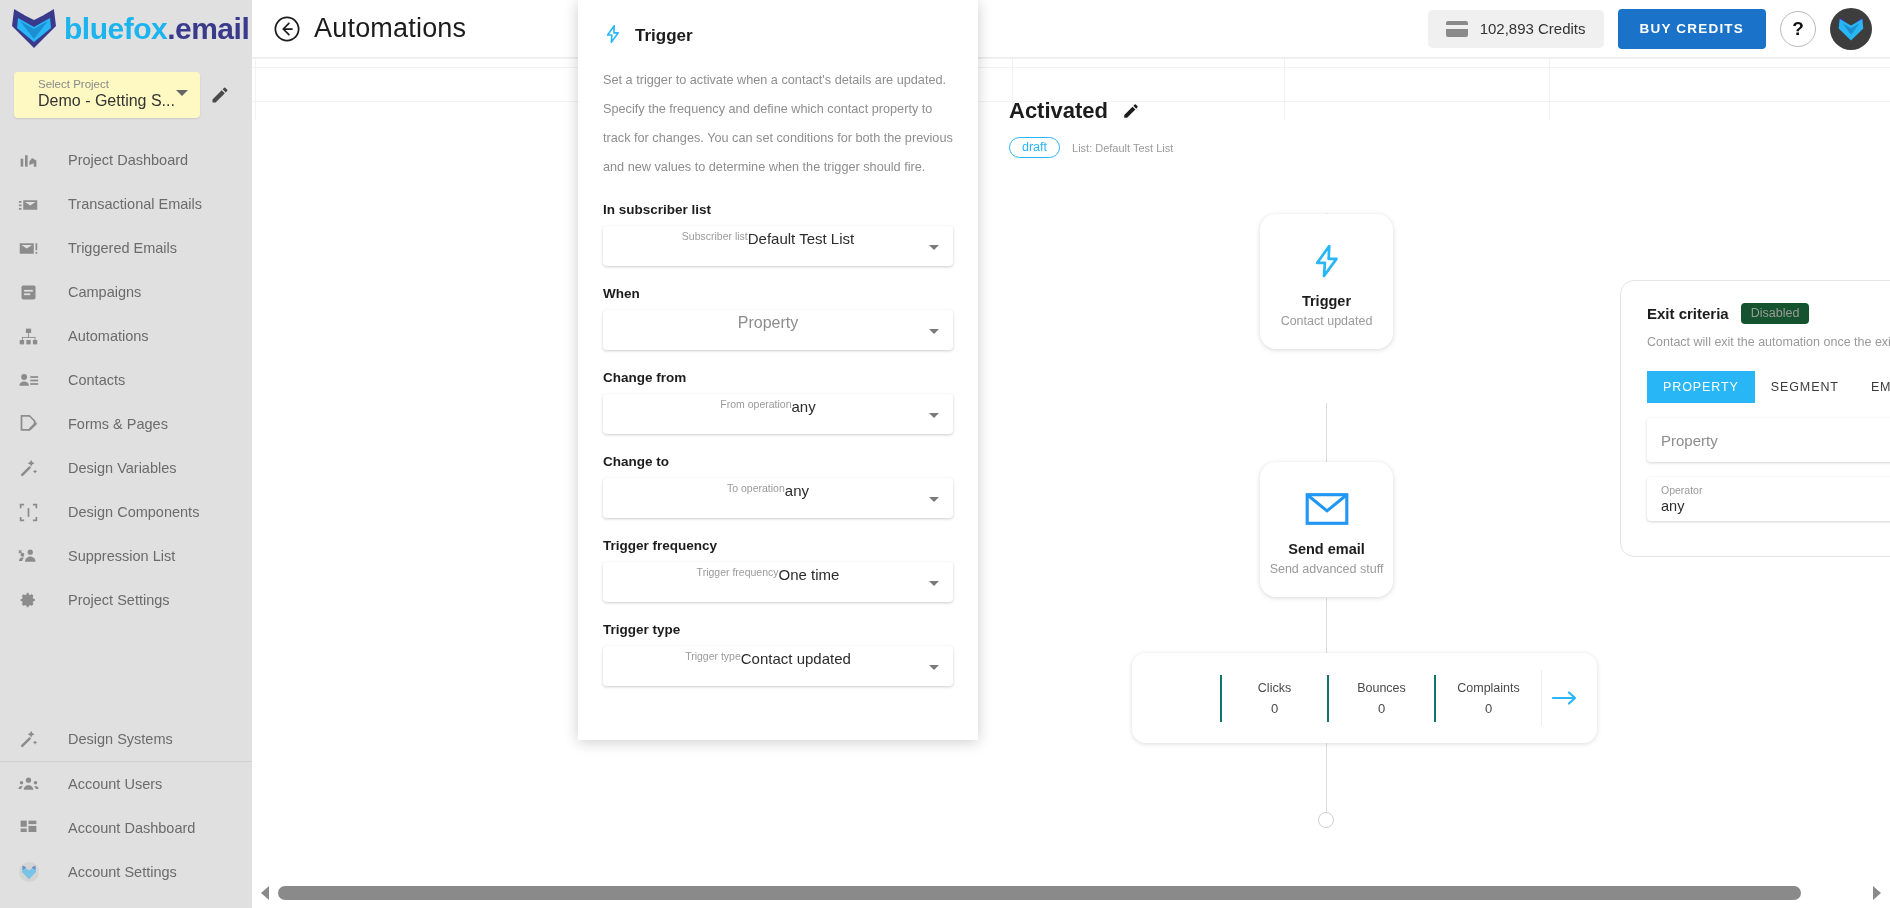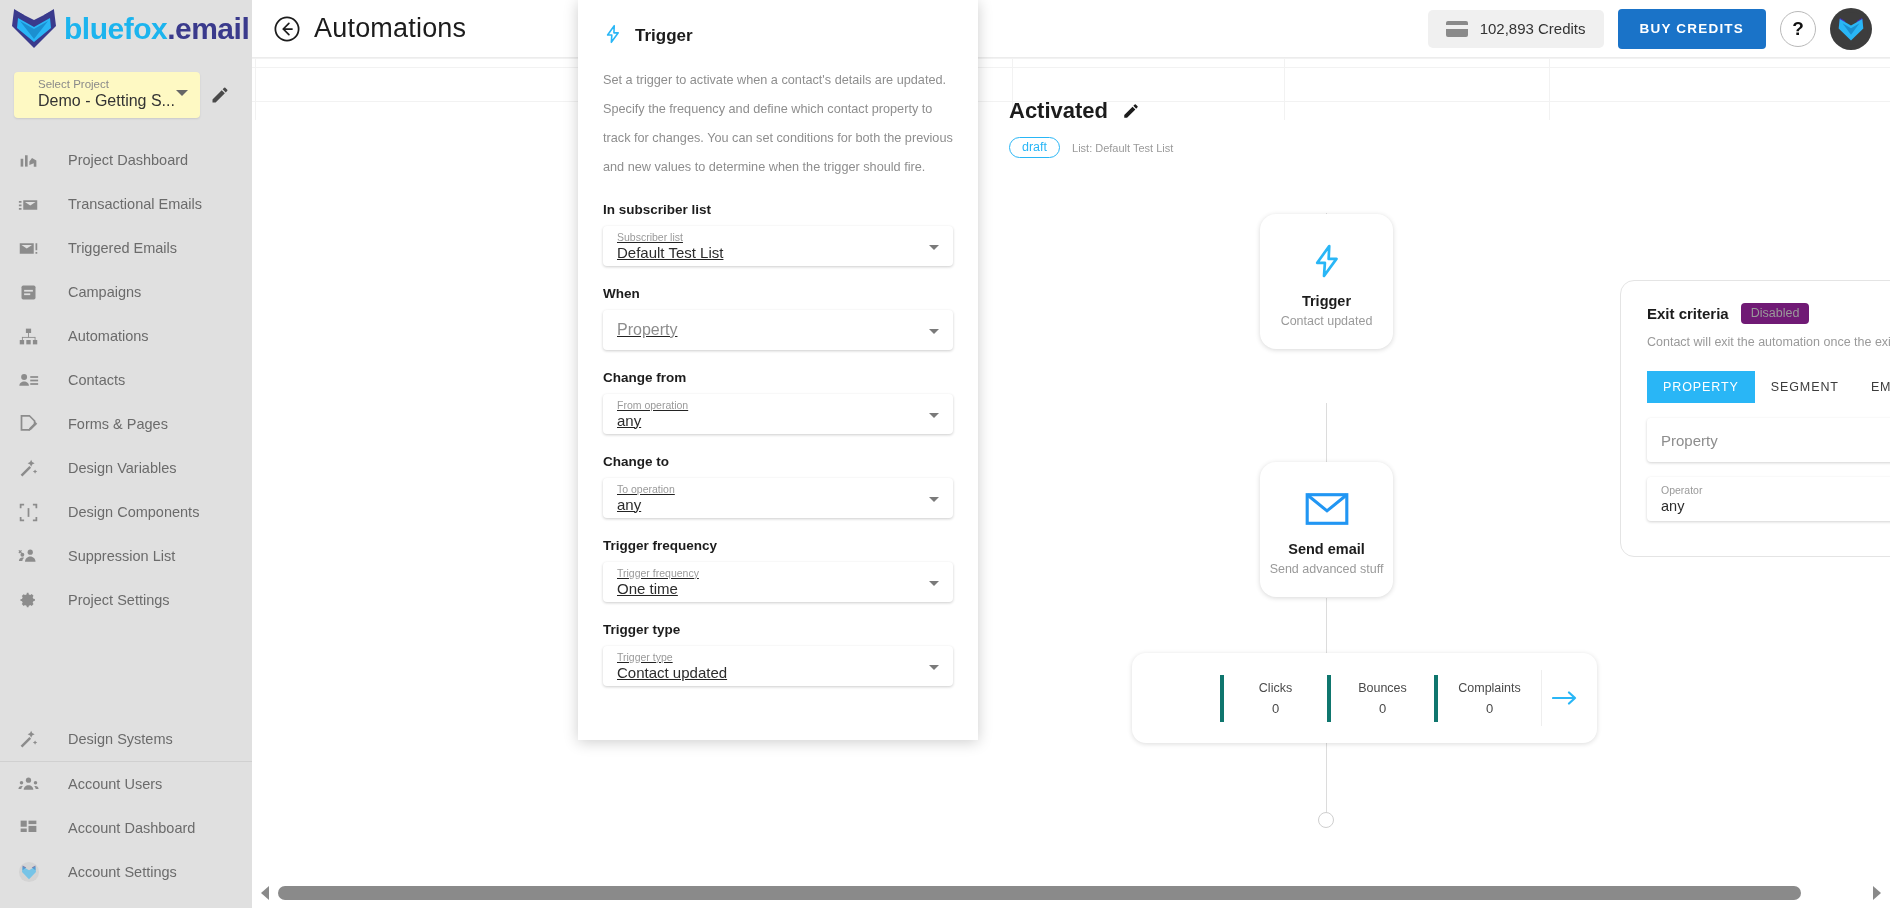--- a/index.html
+++ b/index.html
@@ -156,42 +156,42 @@
     border: 1px solid #cfcfcf; background: #fff;
   }
 
   #stats-card {
     position: absolute; left: 880px; top: 595px;
     width: 465px; height: 90px; background: #fff;
     border-radius: 14px; box-shadow: 0 1px 5px rgba(0,0,0,.14);
     display: flex; align-items: center; padding: 0 10px 0 88px;
   }
   .stat-cell {
-    flex: 1; text-align: center; border-left: 4px solid #0f766e;
+    flex: 1; text-align: center; border-left: 2px solid #0f766e;
     padding: 6px 0;
   }
   .stat-label { font-size: 12.5px; color: #4a4a4a; }
   .stat-value { font-size: 13px; color: #4a4a4a; margin-top: 6px; }
   #stats-arrow {
     width: 46px; display: flex; align-items: center; justify-content: center;
     color: #29b6f6; cursor: pointer; border-left: 1px solid #eeeeee;
     height: 56px;
   }
 
   
   #exit-card {
     position: absolute; left: 1368px; top: 222px;
     width: 448px; height: 277px;
     background: #fff; border: 1px solid #e4e4e4; border-radius: 14px;
     padding: 22px 26px;
   }
   #exit-head { display: flex; align-items: center; gap: 12px; }
   #exit-title { font-size: 15px; font-weight: bold; color: #1c1c1c; }
   #exit-disabled-badge {
-    background: #701a75; color: #9a9a9a; font-size: 12.5px;
+    background: #14532d; color: #9a9a9a; font-size: 12.5px;
     border-radius: 4px; padding: 3px 10px 4px;
   }
   #exit-desc { font-size: 12.5px; color: #9a9a9a; margin-top: 11px; }
   #exit-tabs { display: flex; align-items: center; margin-top: 22px; }
   .exit-tab {
     font-size: 12.5px; letter-spacing: .9px; color: #3c3c3c;
     padding: 9px 16px; cursor: pointer;
   }
   .exit-tab.active { background: #29b6f6; color: #fff; }
   .exit-field {
@@ -226,23 +226,22 @@
     margin-top: 16px;
   }
   .tp-group { margin-top: 20px; }
   .tp-group-label {
     font-size: 13.5px; font-weight: bold; color: #1c1c1c; margin-bottom: 9px;
   }
   .tp-field {
     position: relative; background: #fff; border-radius: 4px;
     box-shadow: 0 1px 3px rgba(0,0,0,.20);
     height: 39px; padding: 4px 34px 4px 14px;
-    display: flex; flex-direction: column; justify-content: center;
+    display: flex; flex-direction: row; justify-content: center;
     cursor: pointer;
-    text-decoration: underline;
   }
   .tp-field.tall { height: 40px; }
   .tp-field .ff-label { font-size: 10.5px; color: #9a9a9a; line-height: 13px; }
   .tp-field .ff-value { font-size: 15px; color: #2c2c2c; line-height: 18px; }
   .tp-field .ff-placeholder { font-size: 16px; color: #8d8d8d; }
 
   
   #hscroll {
     position: absolute; left: 252px; bottom: 0;
     width: 1638px; height: 30px; background: #fff;

